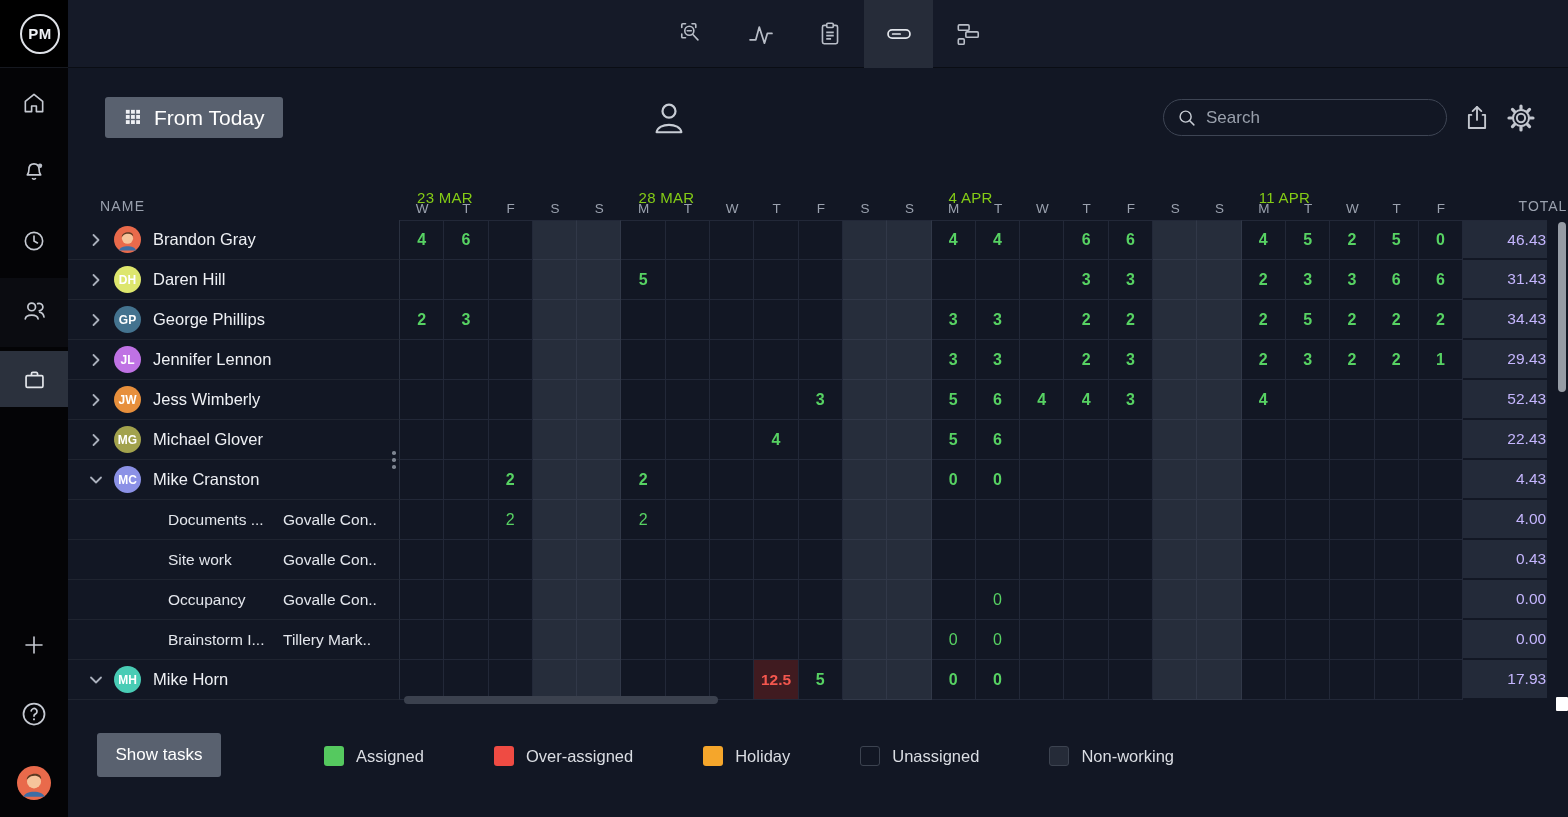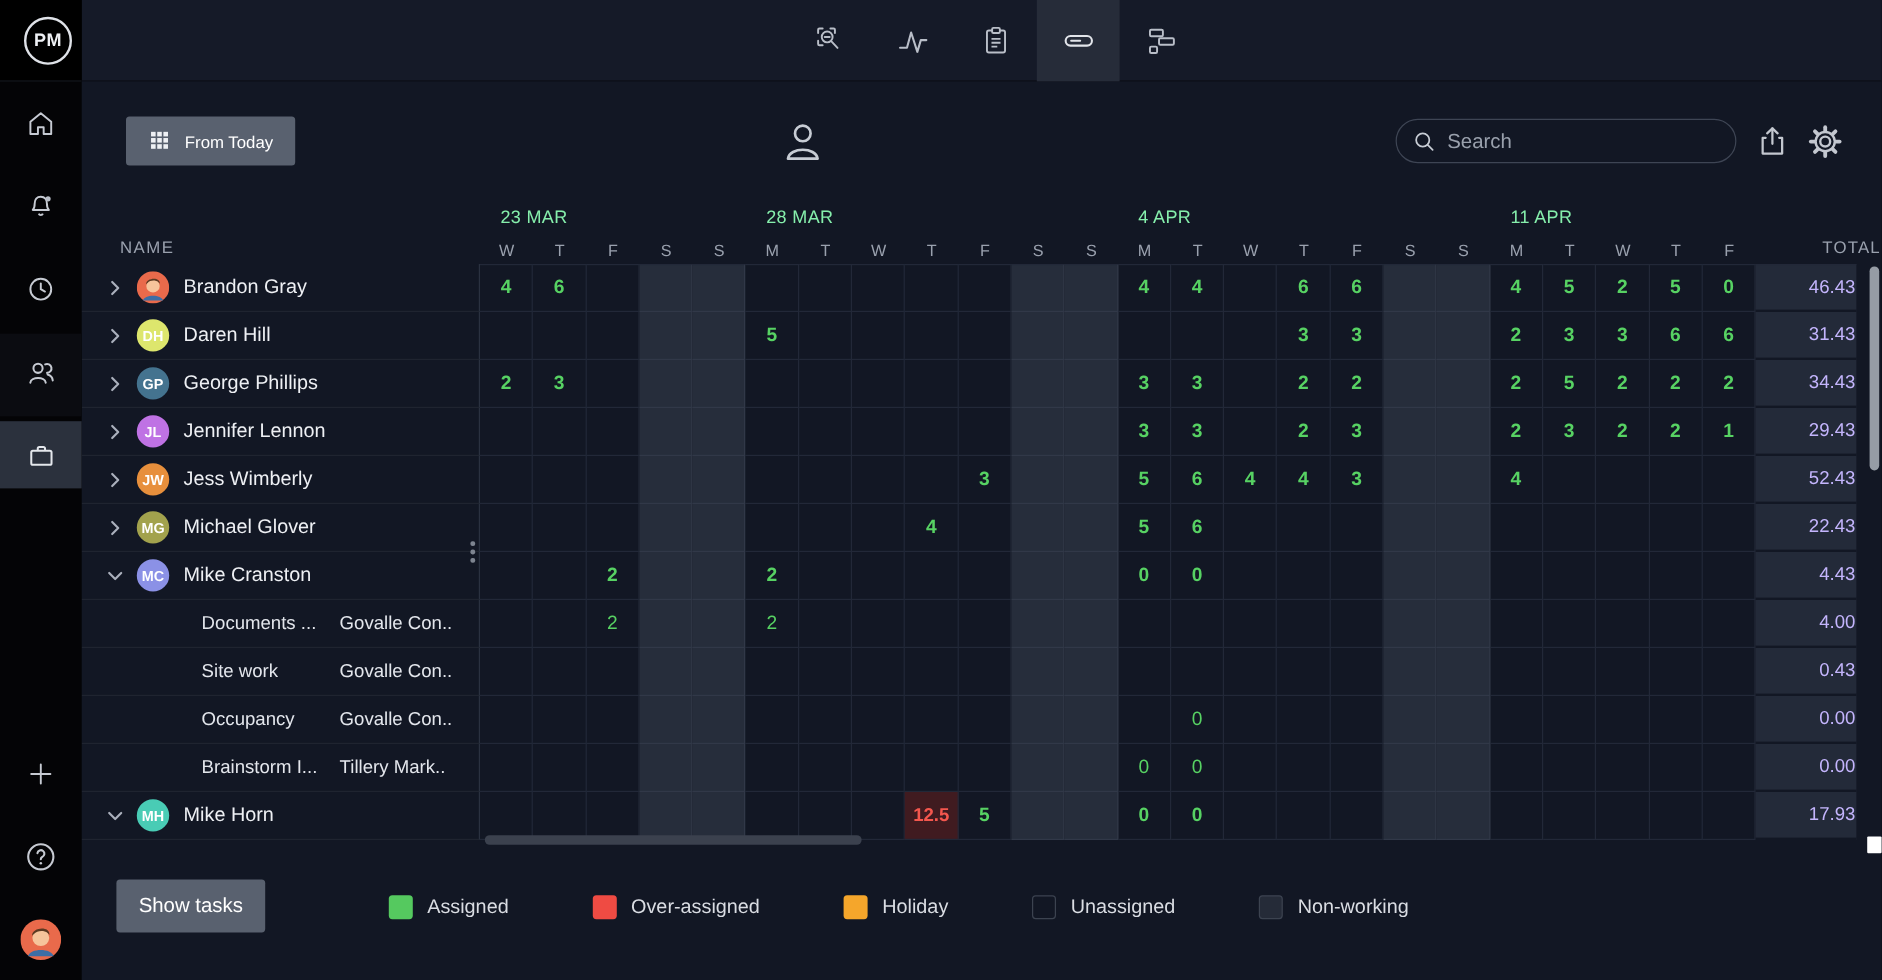--- a/index.html
+++ b/index.html
@@ -11,37 +11,37 @@
   .rail-item { position:absolute; left:0; width:68px; height:56px; display:flex; align-items:center; justify-content:center; cursor:pointer; }
   .rail-item.selected { background:#2b313d; }
   .rail-section { position:absolute; left:0; width:68px; background:#0b0c11; }
   .topbar { position:absolute; left:68px; top:0; width:1500px; height:68px; background:#151a28; border-bottom:1px solid #0a0d14; }
   .tabs { position:absolute; left:589px; top:0; height:68px; display:flex; }
   .tab { width:69px; height:68px; display:flex; align-items:center; justify-content:center; cursor:pointer; }
   .tab.selected { background:#262c39; }
   .content { position:absolute; left:68px; top:68px; width:1500px; height:749px; background:#121724; }
 
   
-  .btn-gray { background:#59616f; border:none; border-radius:3px; color:#fff; font-size:14px;
+  .btn-gray { background:#59616f; border:none; border-radius:3px; color:#fff; font-size:21px;
     font-family:"Liberation Sans", sans-serif; display:flex; align-items:center; gap:10px; cursor:pointer; }
   .from-today { position:absolute; left:37px; top:29px; height:41px; padding:0 18px; }
   .dropdown { position:absolute; left:237px; top:29px; width:328px; height:41px; background:#161b27; border:1px solid #424a59; border-radius:2px; display:flex; align-items:center; padding:0 14px; cursor:pointer; }
   .dropdown span { color:#f2f3f6; font-size:17px; flex:1; }
   .dd-caret { width:0; height:0; border-left:7px solid transparent; border-right:7px solid transparent; border-top:8px solid #9aa1ad; }
   .person-filter { position:absolute; left:582px; top:30px; width:38px; height:40px; cursor:pointer; }
   .search { position:absolute; left:1095px; top:31px; width:284px; height:37px; border:1px solid #3e4554; border-radius:19px; display:flex; align-items:center; padding:0 12px; gap:8px; }
   .search input { background:transparent; border:none; outline:none; color:#e8eaee; font-size:17px; width:200px; font-family:"Liberation Sans", sans-serif; }
   .search input::placeholder { color:#99a0ac; }
   .icon-btn { position:absolute; top:30px; width:40px; height:40px; display:flex; align-items:center; justify-content:center; cursor:pointer; }
 
   
   .thead { position:absolute; left:0; top:103px; width:1500px; height:49px; }
   .name-header { position:absolute; left:32px; bottom:6px; color:#9aa1ae; font-size:14px; letter-spacing:1.2px; }
   .total-header { position:absolute; left:1433px; width:84px; bottom:6px; text-align:center; color:#9aa1ae; font-size:14px; letter-spacing:1px; }
-  .date-group { position:absolute; top:2px; color:#86efac; font-size:15px; letter-spacing:.3px; }
+  .date-group { position:absolute; top:18px; color:#84cc16; font-size:15px; letter-spacing:.3px; }
   .day-letters { position:absolute; left:332px; bottom:4px; display:flex; }
   .dayletter { width:44.3px; text-align:center; color:#9aa1ae; font-size:13.5px; }
 
   
   .gbody { position:absolute; left:0; top:152px; width:1500px; }
   .grow { display:flex; height:40px; }
   .name-cell { width:332px; display:flex; align-items:center; border-bottom:1px solid #1f2430; border-right:1px solid #2a3140; padding-left:20px; position:relative; }
   .chev { width:26px; display:flex; align-items:center; }
   .avatar { width:27px; height:27px; border-radius:50%; display:flex; align-items:center; justify-content:center; color:#fff; font-size:12px; font-weight:700; margin-right:12px; flex:none; }
   .pname { color:#eef0f4; font-size:16.5px; white-space:nowrap; }

